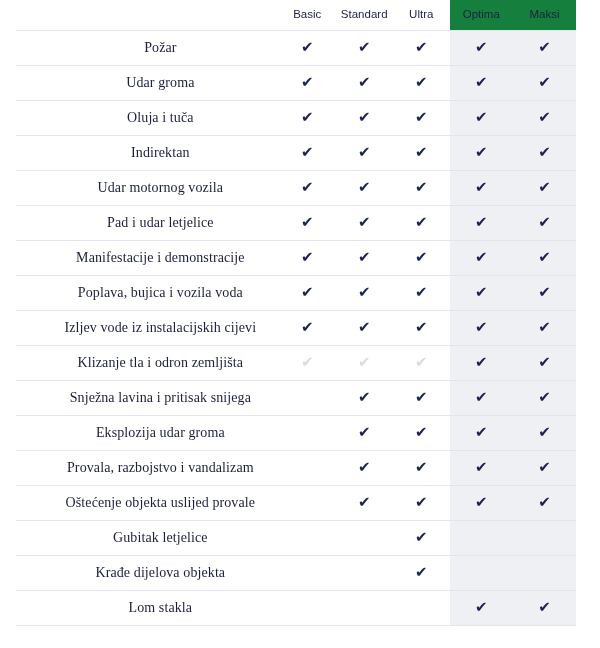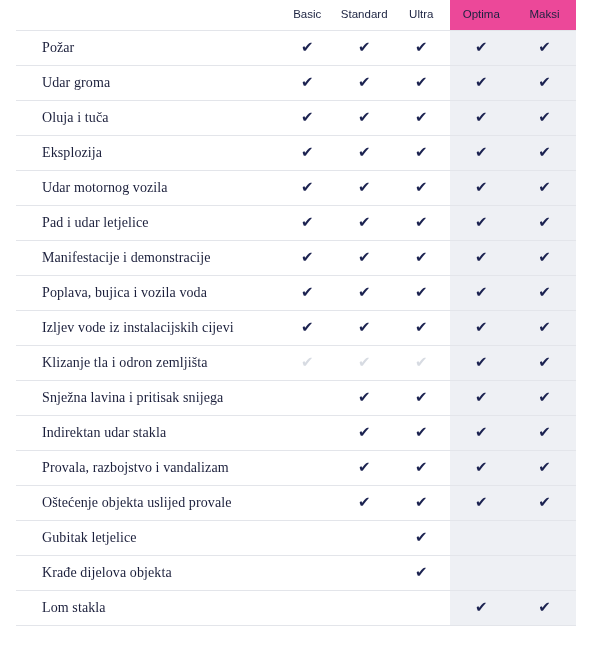--- a/index.html
+++ b/index.html
@@ -35,34 +35,34 @@
     color: #1b2240;
     padding: 8px 2px 10px 2px;
     vertical-align: bottom;
     background: #ffffff;
   }
   thead th.label-head {
     text-align: left;
     background: #ffffff;
   }
   thead th.shaded {
-    background: #ec4899;
+    background: #15803d;
   }
 
   tbody td {
     font-size: 13.5px;
     padding: 0;
     height: 34px;
     border-bottom: 1px solid #e3e5ea;
     text-align: center;
     vertical-align: middle;
     color: #1b1f3b;
   }
   tbody td.label {
-    text-align: left;
+    text-align: center;
     padding-left: 26px;
     font-size: 14px;
     letter-spacing: 0.1px;
     white-space: nowrap;
     overflow: hidden;
     text-overflow: ellipsis;
   }
   tbody td.shaded {
     background: #eef0f4;
   }
@@ -123,21 +123,21 @@
         </tr>
         <tr>
           <td class="label">Oluja i tuča</td>
           <td><span class="check">✔</span></td>
           <td><span class="check">✔</span></td>
           <td><span class="check">✔</span></td>
           <td class="shaded"><span class="check">✔</span></td>
           <td class="shaded"><span class="check">✔</span></td>
         </tr>
         <tr>
-          <td class="label">Eksplozija</td>
+          <td class="label">Indirektan</td>
           <td><span class="check">✔</span></td>
           <td><span class="check">✔</span></td>
           <td><span class="check">✔</span></td>
           <td class="shaded"><span class="check">✔</span></td>
           <td class="shaded"><span class="check">✔</span></td>
         </tr>
         <tr>
           <td class="label">Udar motornog vozila</td>
           <td><span class="check">✔</span></td>
           <td><span class="check">✔</span></td>
@@ -187,21 +187,21 @@
         </tr>
         <tr>
           <td class="label">Snježna lavina i pritisak snijega</td>
           <td><span class="empty"></span></td>
           <td><span class="check">✔</span></td>
           <td><span class="check">✔</span></td>
           <td class="shaded"><span class="check">✔</span></td>
           <td class="shaded"><span class="check">✔</span></td>
         </tr>
         <tr>
-          <td class="label">Indirektan udar stakla</td>
+          <td class="label">Eksplozija udar groma</td>
           <td><span class="empty"></span></td>
           <td><span class="check">✔</span></td>
           <td><span class="check">✔</span></td>
           <td class="shaded"><span class="check">✔</span></td>
           <td class="shaded"><span class="check">✔</span></td>
         </tr>
         <tr>
           <td class="label">Provala, razbojstvo i vandalizam</td>
           <td><span class="empty"></span></td>
           <td><span class="check">✔</span></td>

